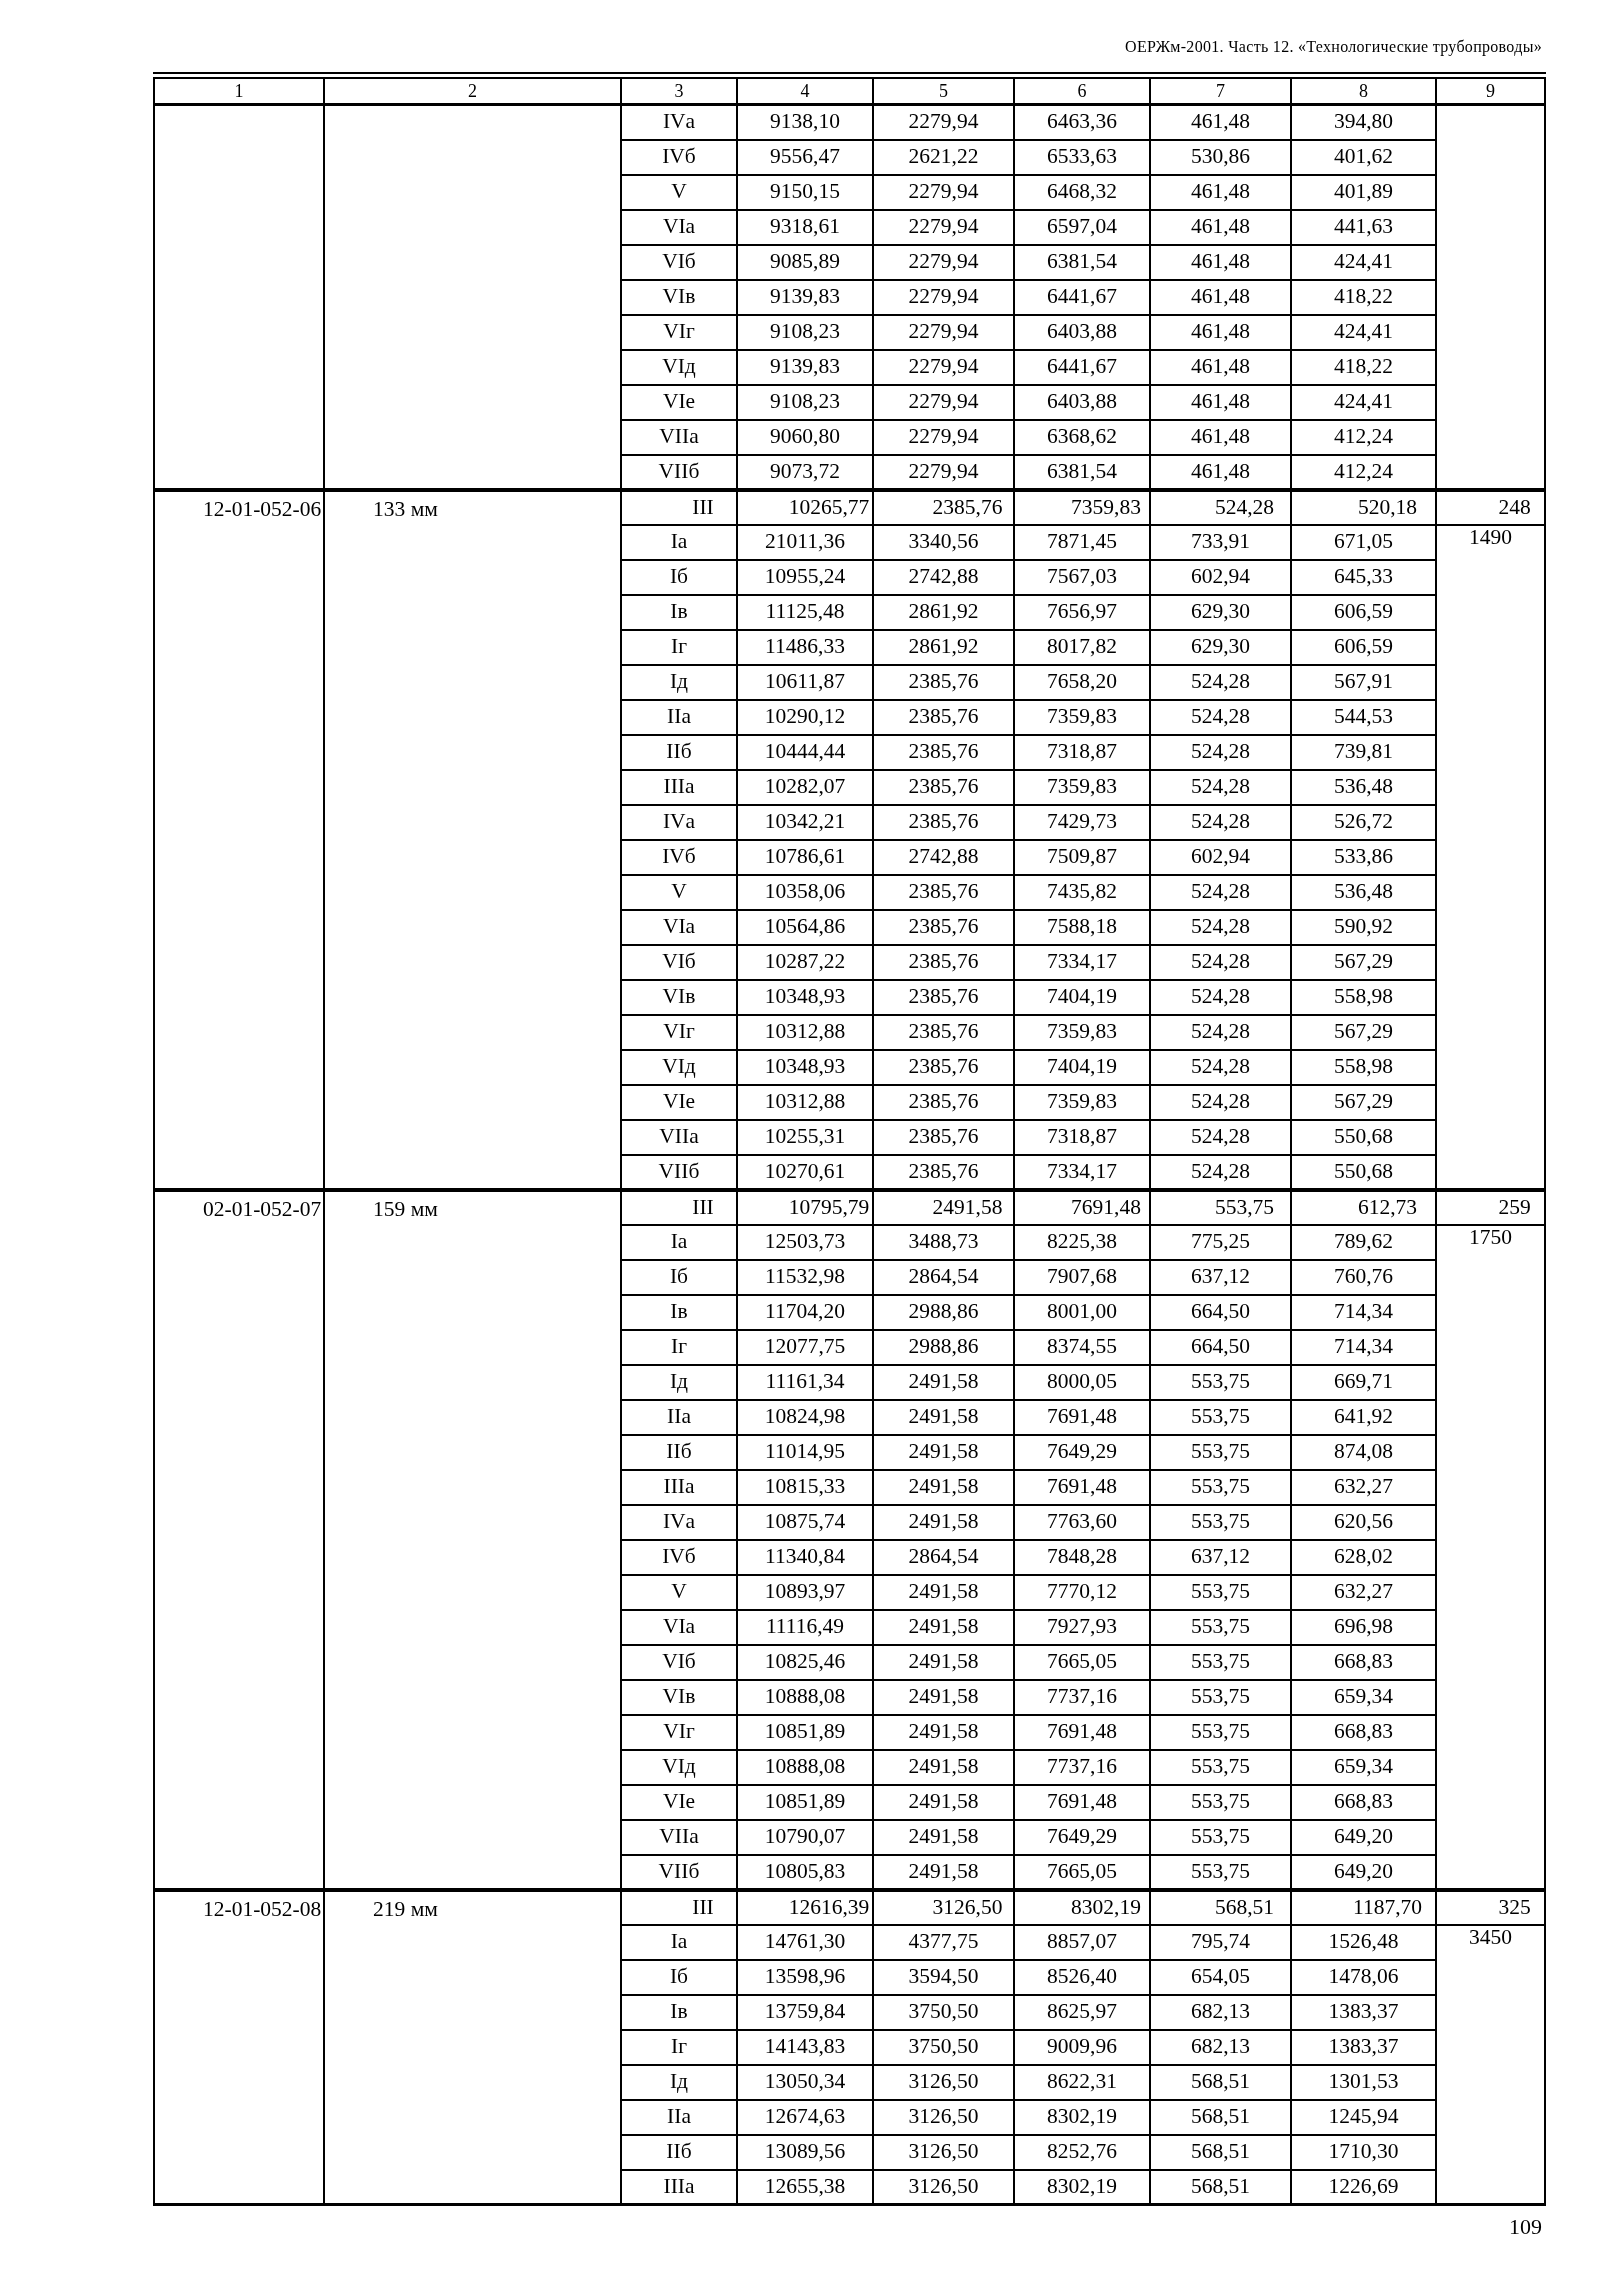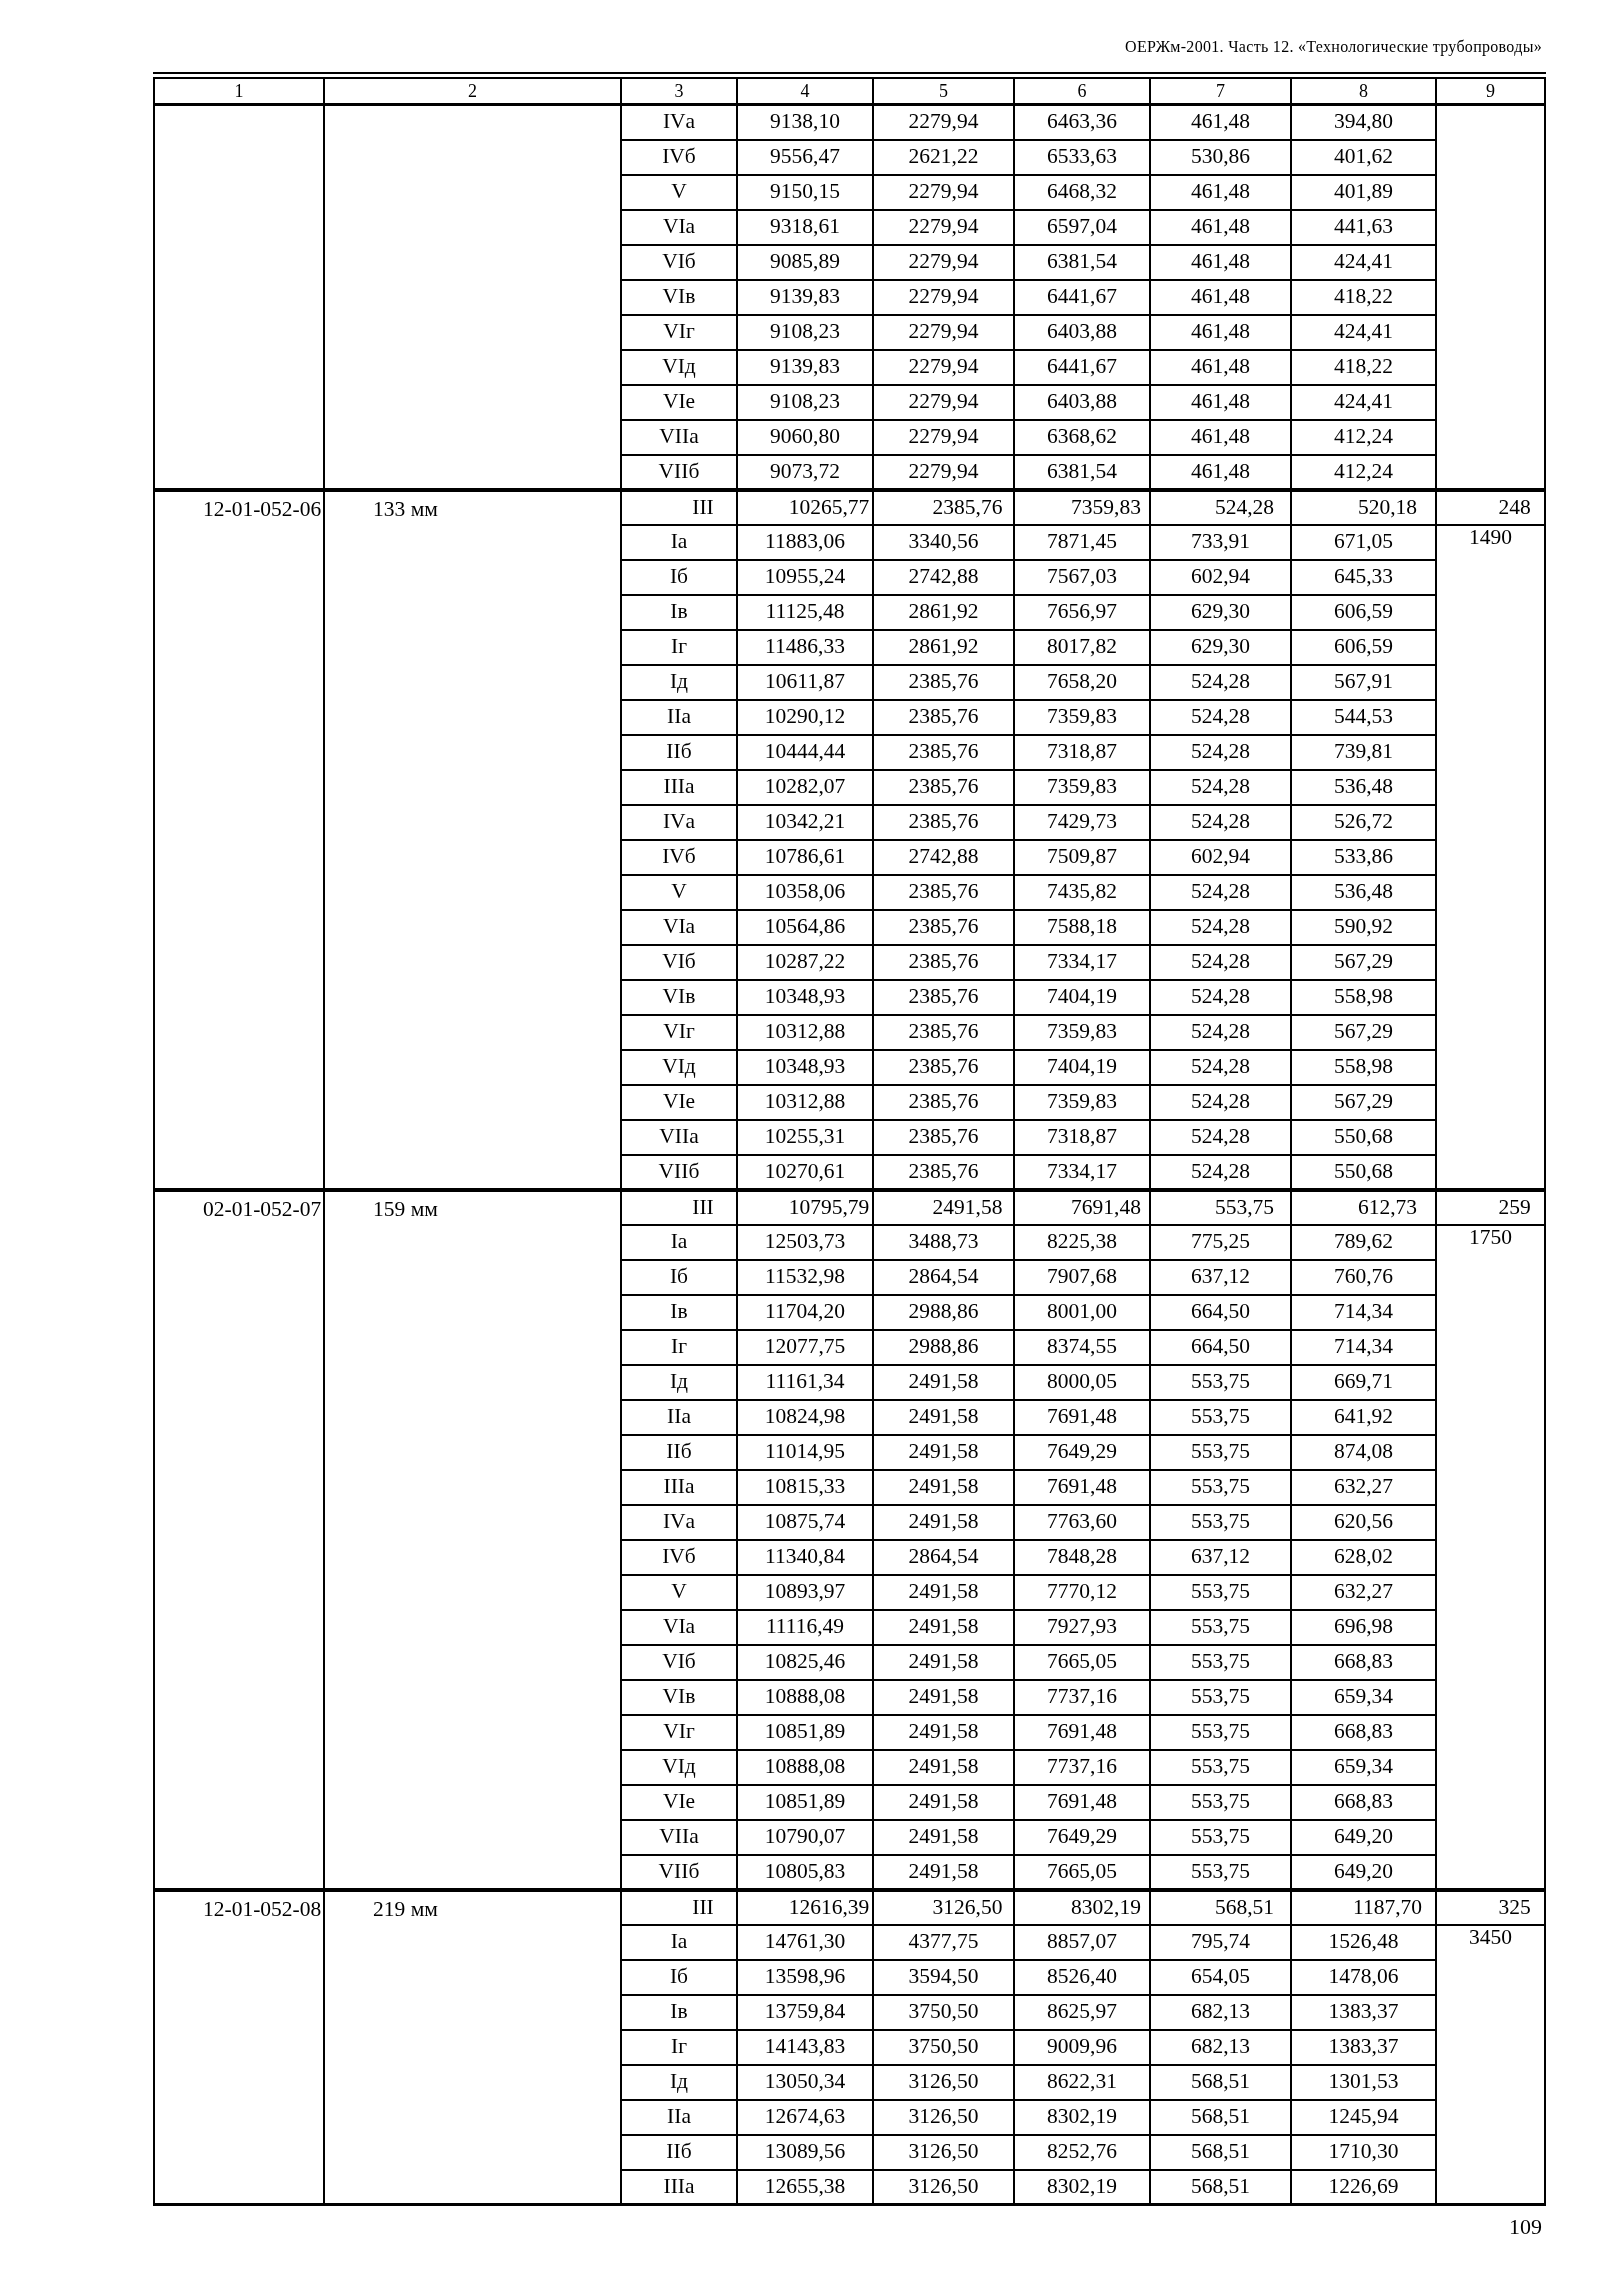--- a/index.html
+++ b/index.html
@@ -190,21 +190,21 @@
           <td class="lbl hb">III</td>
           <td class="val hb">10265,77</td>
           <td class="val hb">2385,76</td>
           <td class="val hb">7359,83</td>
           <td class="val hb">524,28</td>
           <td class="val hb">520,18</td>
           <td class="aux first9">248</td>
         </tr>
         <tr>
           <td class="lbl hb">Iа</td>
-          <td class="val hb">11883,06</td>
+          <td class="val hb">21011,36</td>
           <td class="val hb">3340,56</td>
           <td class="val hb">7871,45</td>
           <td class="val hb">733,91</td>
           <td class="val hb">671,05</td>
           <td class="aux aux-rest" rowspan="19">1490</td>
         </tr>
         <tr>
           <td class="lbl hb">Iб</td>
           <td class="val hb">10955,24</td>
           <td class="val hb">2742,88</td>

